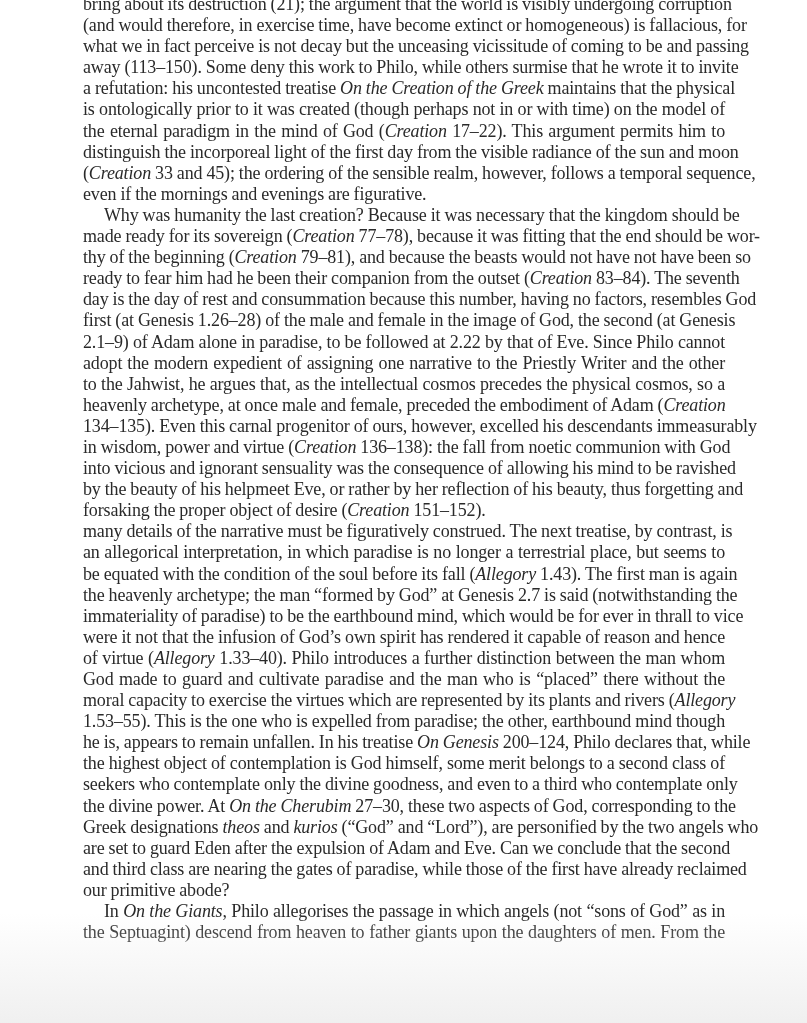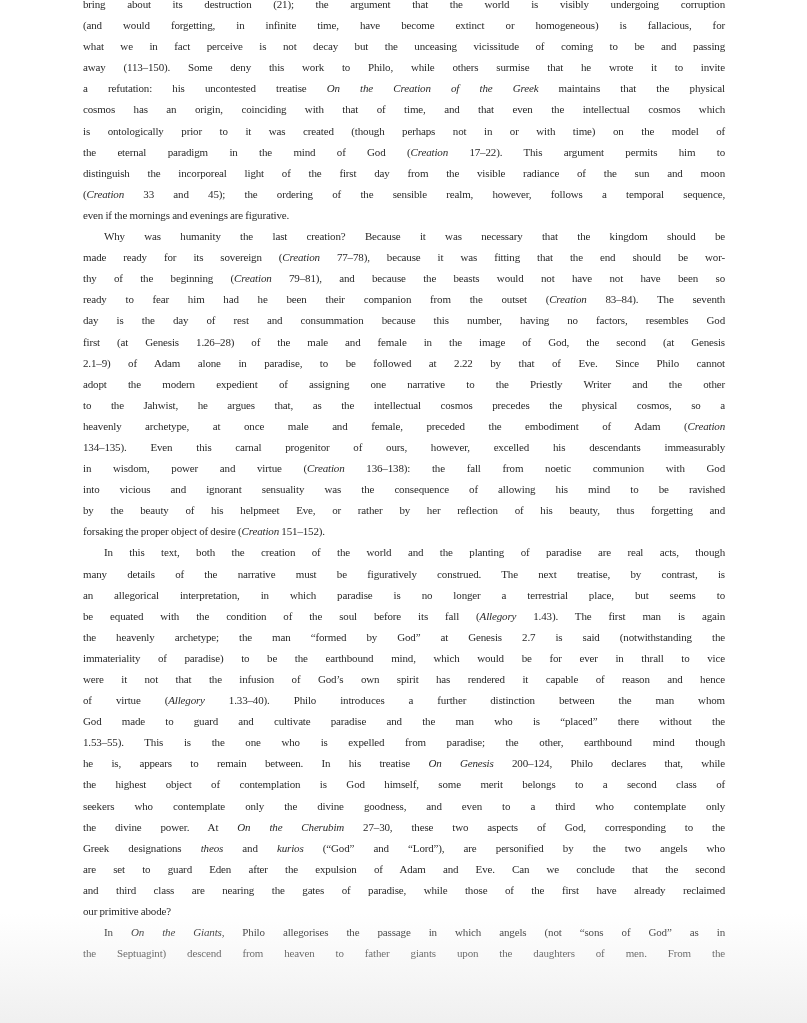--- a/index.html
+++ b/index.html
@@ -12,21 +12,21 @@
       overflow: hidden;
       background: #ffffff;
       position: relative;
     }
     .page {
       position: absolute;
       left: 83px;
       top: 0px;
       width: 642px;
       font-family: "Liberation Serif", "DejaVu Serif", serif;
-      font-size: 11px;
+      font-size: 18px;
       line-height: 21.1px;
       color: #2a2a2a;
       text-align: justify;
       hyphens: manual;
       letter-spacing: -0.15px;
       word-spacing: -0.3px;
     }
     .page p {
       margin: 0;
       padding: 0;
@@ -58,25 +58,24 @@
       pointer-events: none;
     }
   </style>
 </head>
 <body>
 
 <div class="page">
   <div id="text-body">
       <p class="first">
         <span class="line"><span>bring about its destruction (21); the argument that the world is visibly undergoing corruption</span></span>
-        <span class="line"><span>(and would forgetting, in infinite time, have become extinct or homogeneous) is fallacious, for</span></span>
+        <span class="line"><span>(and would therefore, in exercise time, have become extinct or homogeneous) is fallacious, for</span></span>
         <span class="line"><span>what we in fact perceive is not decay but the unceasing vicissitude of coming to be and passing</span></span>
         <span class="line"><span>away (113–150). Some deny this work to Philo, while others surmise that he wrote it to invite</span></span>
         <span class="line"><span>a refutation: his uncontested treatise </span><i>On the Creation of the Greek</i><span> maintains that the physical</span></span>
-        <span class="line"><span>cosmos has an origin, coinciding with that of time, and that even the intellectual cosmos which</span></span>
         <span class="line"><span>is ontologically prior to it was created (though perhaps not in or with time) on the model of</span></span>
         <span class="line"><span>the eternal paradigm in the mind of God (</span><i>Creation</i><span> 17–22). This argument permits him to</span></span>
         <span class="line"><span>distinguish the incorporeal light of the first day from the visible radiance of the sun and moon</span></span>
         <span class="line"><span>(</span><i>Creation</i><span> 33 and 45); the ordering of the sensible realm, however, follows a temporal sequence,</span></span>
         <span class="line last"><span>even if the mornings and evenings are figurative.</span></span>
       </p>
       <p>
         <span class="line ind"><span>Why was humanity the last creation? Because it was necessary that the kingdom should be</span></span>
         <span class="line"><span>made ready for its sovereign (</span><i>Creation</i><span> 77–78), because it was fitting that the end should be wor-</span></span>
         <span class="line"><span>thy of the beginning (</span><i>Creation</i><span> 79–81), and because the beasts would not have not have been so</span></span>
@@ -87,31 +86,31 @@
         <span class="line"><span>adopt the modern expedient of assigning one narrative to the Priestly Writer and the other</span></span>
         <span class="line"><span>to the Jahwist, he argues that, as the intellectual cosmos precedes the physical cosmos, so a</span></span>
         <span class="line"><span>heavenly archetype, at once male and female, preceded the embodiment of Adam (</span><i>Creation</i></span>
         <span class="line"><span>134–135). Even this carnal progenitor of ours, however, excelled his descendants immeasurably</span></span>
         <span class="line"><span>in wisdom, power and virtue (</span><i>Creation</i><span> 136–138): the fall from noetic communion with God</span></span>
         <span class="line"><span>into vicious and ignorant sensuality was the consequence of allowing his mind to be ravished</span></span>
         <span class="line"><span>by the beauty of his helpmeet Eve, or rather by her reflection of his beauty, thus forgetting and</span></span>
         <span class="line last"><span>forsaking the proper object of desire (</span><i>Creation</i><span> 151–152).</span></span>
       </p>
       <p>
-        <span class="line ind"><span>In this text, both the creation of the world and the planting of paradise are real acts, though</span></span>
         <span class="line"><span>many details of the narrative must be figuratively construed. The next treatise, by contrast, is</span></span>
         <span class="line"><span>an allegorical interpretation, in which paradise is no longer a terrestrial place, but seems to</span></span>
         <span class="line"><span>be equated with the condition of the soul before its fall (</span><i>Allegory</i><span> 1.43). The first man is again</span></span>
         <span class="line"><span>the heavenly archetype; the man “formed by God” at Genesis 2.7 is said (notwithstanding the</span></span>
         <span class="line"><span>immateriality of paradise) to be the earthbound mind, which would be for ever in thrall to vice</span></span>
         <span class="line"><span>were it not that the infusion of God’s own spirit has rendered it capable of reason and hence</span></span>
         <span class="line"><span>of virtue (</span><i>Allegory</i><span> 1.33–40). Philo introduces a further distinction between the man whom</span></span>
         <span class="line"><span>God made to guard and cultivate paradise and the man who is “placed” there without the</span></span>
+        <span class="line"><span>moral capacity to exercise the virtues which are represented by its plants and rivers (</span><i>Allegory</i></span>
         <span class="line"><span>1.53–55). This is the one who is expelled from paradise; the other, earthbound mind though</span></span>
-        <span class="line"><span>he is, appears to remain between. In his treatise </span><i>On Genesis</i><span> 200–124, Philo declares that, while</span></span>
+        <span class="line"><span>he is, appears to remain unfallen. In his treatise </span><i>On Genesis</i><span> 200–124, Philo declares that, while</span></span>
         <span class="line"><span>the highest object of contemplation is God himself, some merit belongs to a second class of</span></span>
         <span class="line"><span>seekers who contemplate only the divine goodness, and even to a third who contemplate only</span></span>
         <span class="line"><span>the divine power. At </span><i>On the Cherubim</i><span> 27–30, these two aspects of God, corresponding to the</span></span>
         <span class="line"><span>Greek designations </span><i>theos</i><span> and </span><i>kurios</i><span> (“God” and “Lord”), are personified by the two angels who</span></span>
         <span class="line"><span>are set to guard Eden after the expulsion of Adam and Eve. Can we conclude that the second</span></span>
         <span class="line"><span>and third class are nearing the gates of paradise, while those of the first have already reclaimed</span></span>
         <span class="line last"><span>our primitive abode?</span></span>
       </p>
       <p>
         <span class="line ind"><span>In </span><i>On the Giants</i><span>, Philo allegorises the passage in which angels (not “sons of God” as in</span></span>

